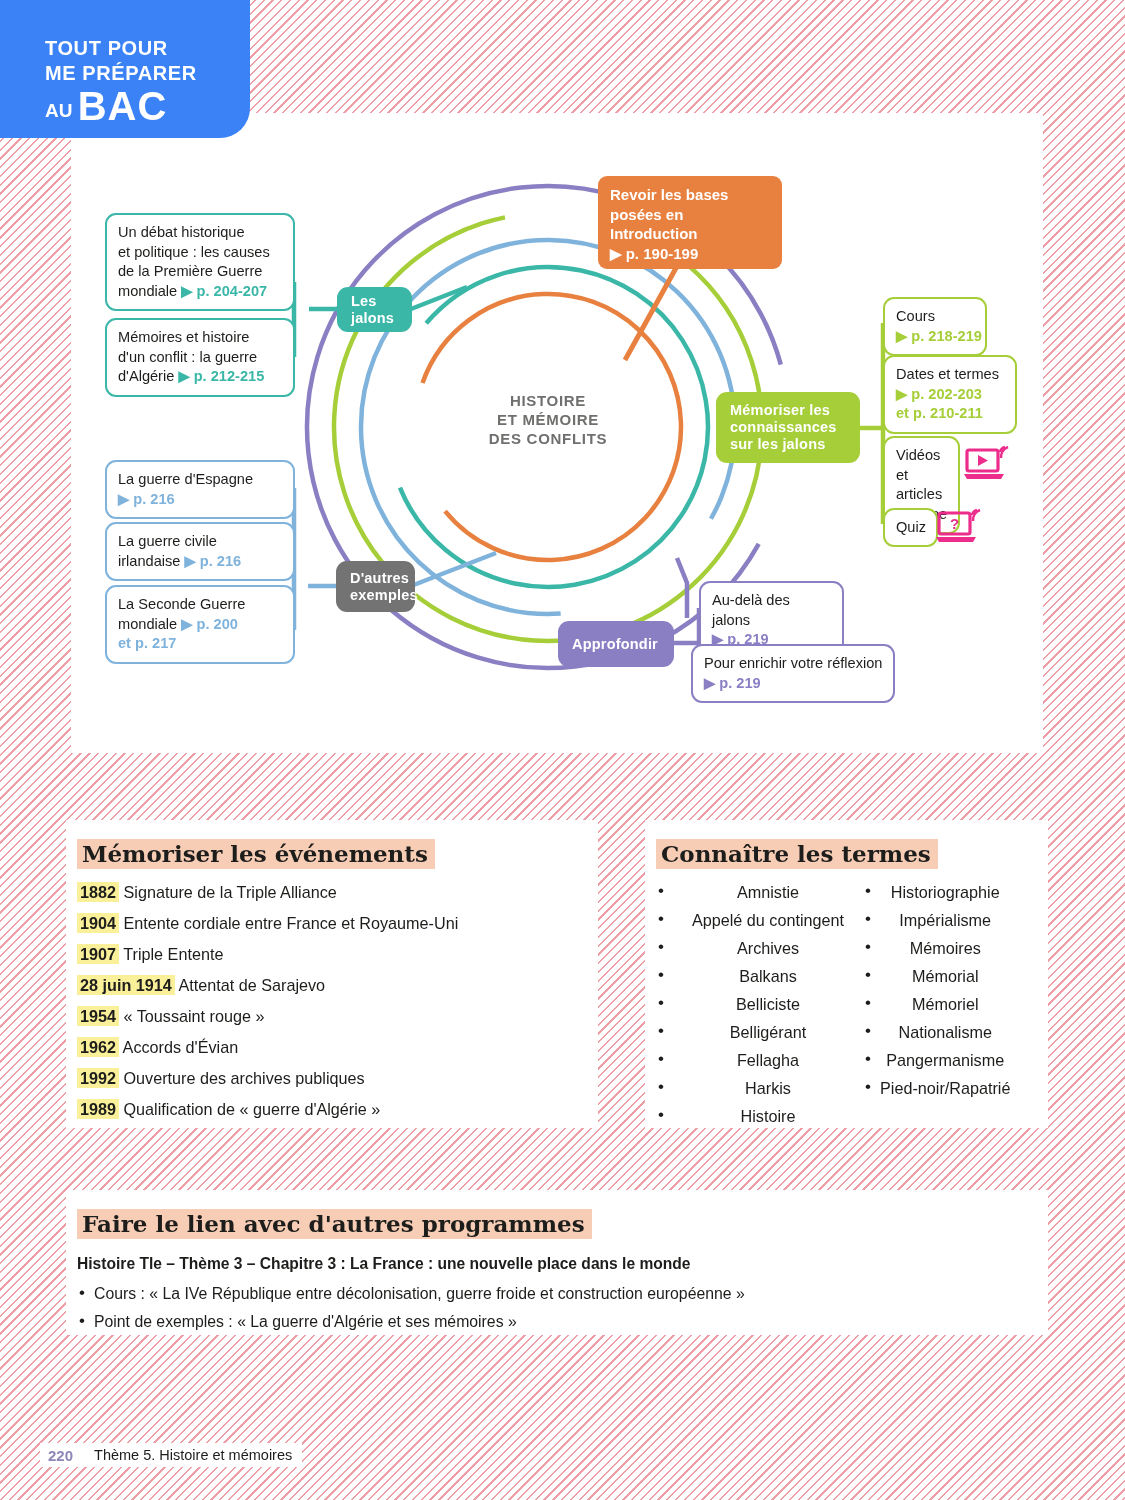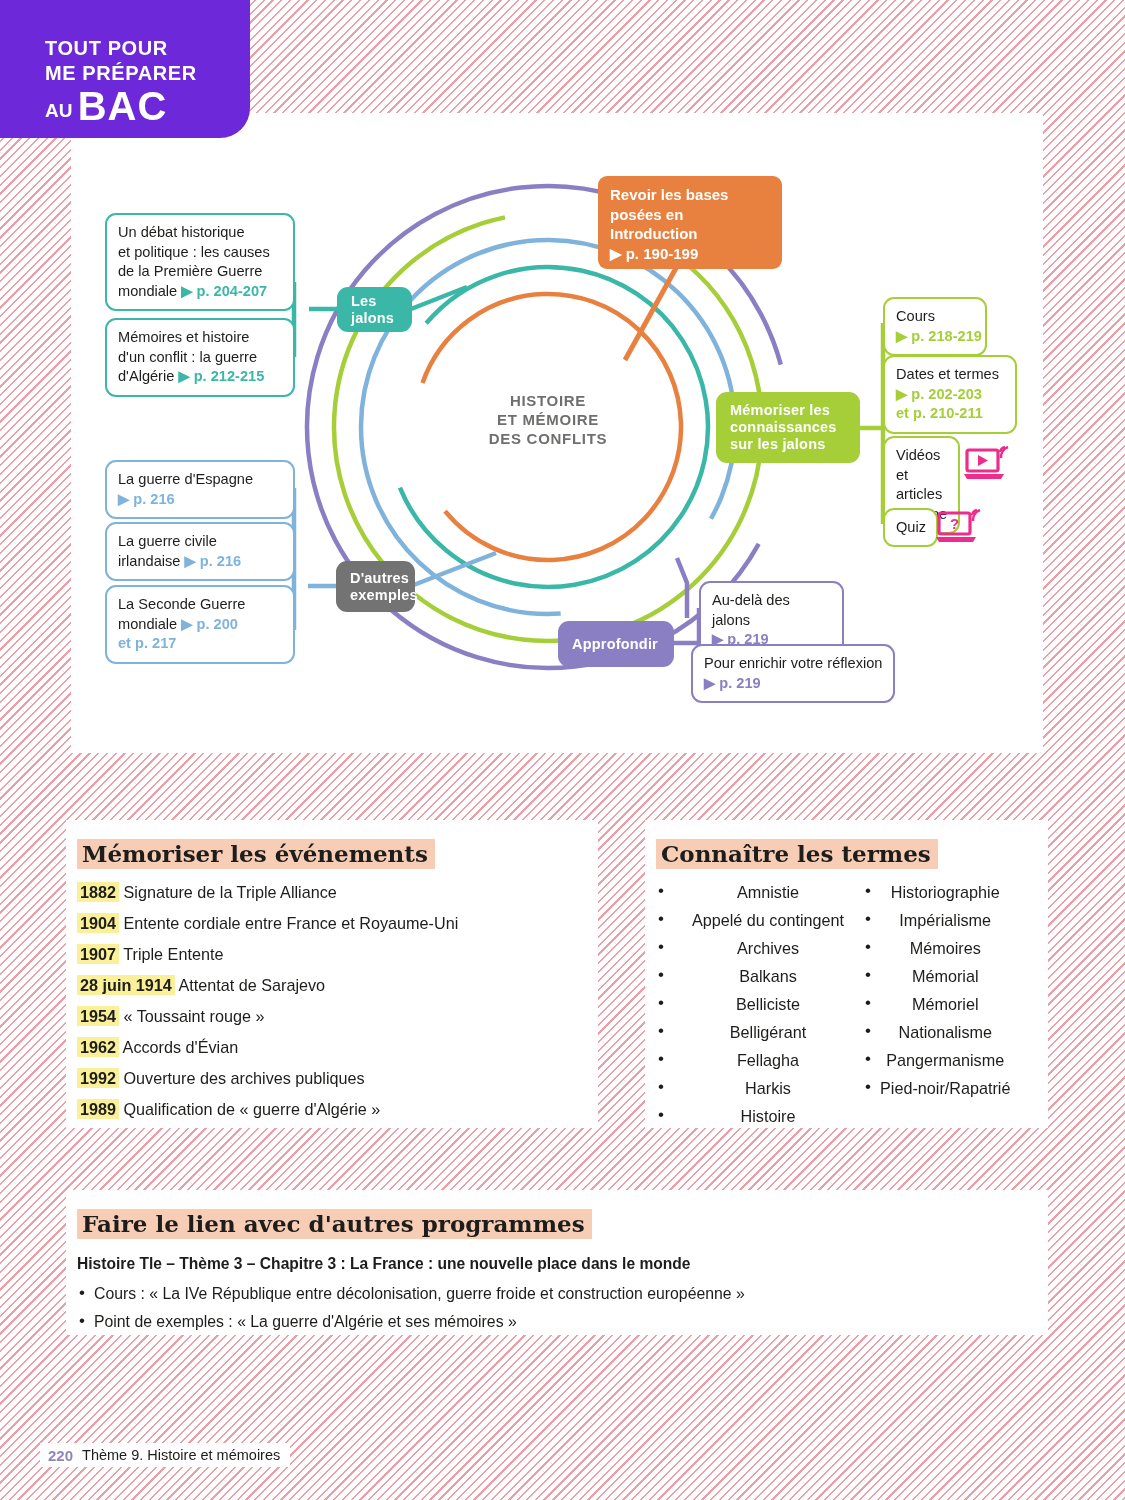--- a/index.html
+++ b/index.html
@@ -9,21 +9,21 @@
     background-color:#ffffff;
     background-image:repeating-linear-gradient(135deg,
       rgba(214,30,50,0.62) 0px, rgba(214,30,50,0.62) 1.6px,
       rgba(255,255,255,0) 1.6px, rgba(255,255,255,0) 6.2px);
   }
   .wash{position:absolute;inset:0;background:rgba(255,255,255,0.30);pointer-events:none;}
 
   
   .hdr-tab{
     position:absolute;left:0;top:0;width:250px;height:138px;
-    background:#6d28d9;border-bottom-right-radius:30px;z-index:6;
+    background:#3b82f6;border-bottom-right-radius:30px;z-index:6;
   }
   .hdr-tab .l1,.hdr-tab .l2{
     color:#fff;font-weight:bold;letter-spacing:.6px;
     font-size:20px;line-height:25px;font-stretch:condensed;
   }
   .hdr-tab .l1{position:absolute;left:45px;top:36px;}
   .hdr-tab .l2{position:absolute;left:45px;top:61px;}
   .hdr-tab .l3{position:absolute;left:45px;top:86px;color:#fff;font-weight:bold;font-size:19px;line-height:40px;}
   .hdr-tab .l3 b{font-size:40px;letter-spacing:1px;vertical-align:-3px;}
 
@@ -71,21 +71,21 @@
   .terms li:before{content:"•";position:absolute;left:2px;top:-1px;font-size:17px;}
   .col1{width:207px;}
   .lnk-sub{font-size:15.6px;font-weight:bold;color:#1d1d1b;margin:3px 0 10px 0;}
   .lnk li{font-size:15.8px;line-height:21px;color:#1d1d1b;margin-bottom:7px;position:relative;padding-left:17px;list-style:none;}
   .lnk li:before{content:"•";position:absolute;left:2px;top:-1px;font-size:17px;}
   .lnk ul{margin:0;padding:0;}
 
   
   .foot{position:absolute;left:40px;top:1443px;height:24px;background:#fff;padding:0 10px 0 8px;
         display:flex;align-items:center;z-index:4;}
-  .foot .pn{color:#8e86b8;font-weight:bold;font-size:15px;margin-right:9px;}
+  .foot .pn{color:#8e86b8;font-weight:bold;font-size:15px;margin-right:21px;}
   .foot .ft{color:#1d1d1b;font-size:14.5px;}
 </style>
 </head>
 <body>
 
 <div class="wash"></div>
 
 <div class="hdr-tab">
   <div class="l1">TOUT POUR</div>
   <div class="l2">ME PRÉPARER</div>
@@ -259,14 +259,14 @@
   <div class="lnk">
     <ul id="link-list">
         <li>Cours : « La IVe République entre décolonisation, guerre froide et construction européenne »</li>
         <li>Point de exemples : « La guerre d'Algérie et ses mémoires »</li>
       </ul>
   </div>
 </div>
 
 <div class="foot">
   <span class="pn">220</span>
-  <span class="ft">Thème 9. Histoire et mémoires</span>
+  <span class="ft">Thème 5. Histoire et mémoires</span>
 </div>
 
 </body></html>

